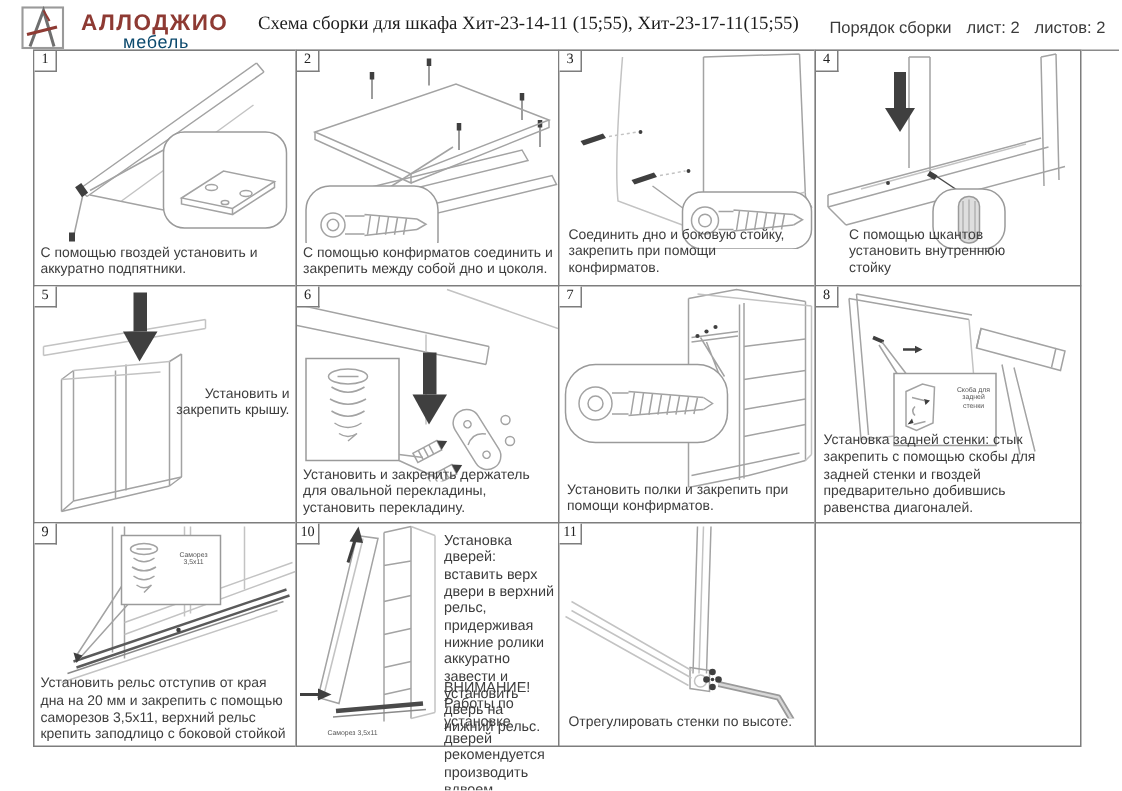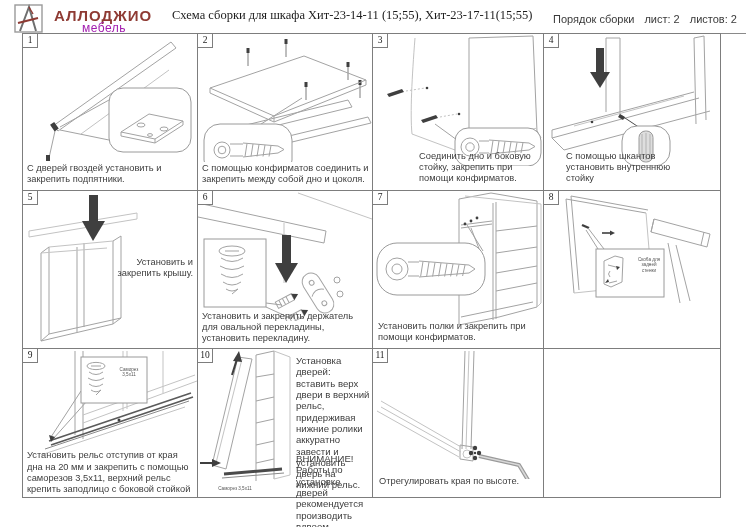--- a/index.html
+++ b/index.html
@@ -2,21 +2,21 @@
 <html><head>
 <meta charset="utf-8">
 <style>
   html,body{margin:0;padding:0;background:#fff;}
   #page{position:relative;width:748px;height:527px;background:#fff;overflow:hidden;
         font-family:"Liberation Sans",sans-serif;color:#3d3d3d;}
   
   #hdr-rule{position:absolute;left:22px;top:33px;width:724px;height:1px;background:#8a8a8a;}
   #logo-box{position:absolute;left:14px;top:4px;width:30px;height:30px;}
   #brand{position:absolute;left:54px;top:7px;font-weight:bold;font-size:15px;letter-spacing:1px;color:#8e3a33;}
-  #brand-sub{position:absolute;left:82px;top:21px;font-size:12px;color:#a21caf;letter-spacing:.5px;}
+  #brand-sub{position:absolute;left:82px;top:21px;font-size:12px;color:#0c4a6e;letter-spacing:.5px;}
   .title-line{position:absolute;left:172px;font-family:"Liberation Serif",serif;font-size:12.5px;color:#1c1c1c;white-space:nowrap;}
   #title1{top:8px;} #title2{top:21px;}
   #order-info{position:absolute;left:538px;top:13px;font-size:11px;color:#3a3a3a;white-space:nowrap;padding-left:15px;}
   #order-info b{font-weight:normal;}
   .sp{display:inline-block;width:10px;}
   
   .cell{position:absolute;border:1px solid #7d7d7d;background:#fff;box-sizing:border-box;}
   .numbox{position:absolute;top:0;left:0;width:14px;height:13px;border-right:1px solid #7d7d7d;
           border-bottom:1px solid #7d7d7d;font-family:"Liberation Serif",serif;font-size:9.5px;
           color:#222;text-align:center;line-height:13px;background:#fff;z-index:3;}
@@ -61,21 +61,21 @@
       <path class="ln" d="M37,93 L86,66 M37,96 L86,106"></path>
       <rect class="callout" x="86" y="54" width="82" height="64" rx="14"></rect>
       <g>
         <path class="ln" d="M98,98 L126,80 L160,87 L132,105 Z"></path>
         <path class="ln" d="M98,98 L98,102 L132,109 L132,105 M160,87 L160,91 L132,109"></path>
         <ellipse class="ln" cx="118" cy="91" rx="4" ry="2"></ellipse>
         <ellipse class="ln" cx="141" cy="95" rx="4" ry="2"></ellipse>
         <ellipse class="ln" cx="127" cy="101" rx="2.5" ry="1.4"></ellipse>
       </g>
     </svg>
-    <div class="cap" style="left:4px;right:4px;bottom:5px;">С дверей гвоздей установить и закрепить подпятники.</div>
+    <div class="cap" style="left:4px;right:4px;bottom:5px;">С помощью гвоздей установить и аккуратно подпятники.</div>
   </div>
 
   <div class="cell" style="left:197px;top:33px;width:176px;height:158px;">
     <div class="numbox">2</div>
     <svg width="174" height="128" viewBox="0 0 174 128">
       <g>
         <g stroke="#7d7d7d">
             <path d="M50,18 v14 M88,9 v14 M150,32 v14 M162,50 v14 M108,52 v14"></path>
           </g>
         <rect class="dk" x="48.5" y="14" width="3" height="5"></rect>
@@ -125,21 +125,21 @@
       <path class="ln" d="M62,90 L84,106"></path>
       <rect class="callout" x="82" y="94" width="86" height="38" rx="13"></rect>
       <g>
         <circle class="ln" cx="97" cy="113" r="9"></circle>
           <circle class="ln" cx="97" cy="113" r="4.2"></circle>
         <path class="ln" d="M106,107 h10 M106,119 h10 M116,106 L156,109 M116,120 L156,116"></path>
         <path class="ln" d="M120,106.5 l-2,13 M126,107 l-2,12.5 M132,107.5 l-2,12 M138,108 l-2,11.5 M144,108.5 l-2,11 M150,108.5 l-2,10.5"></path>
         <path class="ln" d="M156,109 L162,112.5 L156,116"></path>
       </g>
     </svg>
-    <div class="cap" style="left:6px;right:4px;bottom:6px;margin-left:40px;">Соединить дно и боковую стойку, закрепить при помощи конфирматов.</div>
+    <div class="cap" style="left:6px;right:4px;bottom:6px;">Соединить дно и боковую стойку, закрепить при помощи конфирматов.</div>
   </div>
 
   <div class="cell" style="left:543px;top:33px;width:178px;height:158px;">
     <div class="numbox">4</div>
     <svg width="176" height="132" viewBox="0 0 176 132">
       <g>
         <path class="ln" d="M62,4 L62,78 M76,4 L76,81 M62,4 L76,4"></path>
         <path class="ln" d="M150,4 L152,90 M160,2 L162,86 M150,4 L160,2"></path>
       </g>
       <g>
@@ -270,20 +270,21 @@
       <path class="ln" d="M42,39 L54,58 M44,37 L60,58"></path>
       <rect class="callout" x="52" y="58" width="68" height="48"></rect>
       <g>
         <path class="ln" d="M60,70 l11,-5 l8,2 l-1,24 l-11,5 l-7,-3 z"></path>
         <path class="ln" d="M64,74 l8,2 M73,90 l-8,2"></path>
         <path class="dk" d="M72,75 l4,1 l-3,3 z M65,91 l-4,1 l3,-4 z"></path>
         <path class="ln" d="M66,80 q-3,3 0,6"></path>
       </g>
     </svg>
     <div class="tinylabel" style="left:92px;top:66px;width:26px;">Скоба для задней стенки</div>
+    <div class="cap" style="left:5px;right:4px;bottom:4px;">Установка задней стенки: стык закрепить с помощью скобы для задней стенки и гвоздей предварительно добившись равенства диагоналей.</div>
   </div>
 
   <div class="cell" style="left:22px;top:348px;width:176px;height:150px;">
     <div class="numbox">9</div>
     <svg width="174" height="110" viewBox="0 0 174 110">
       <g>
         <path class="ln" d="M52,2 L52,86 M60,2 L60,90"></path>
         <path class="faint" d="M100,2 L100,62 M104,2 L104,60 M140,2 L140,44"></path>
         <path class="faint" d="M60,66 L172,26 M60,74 L174,32"></path>
       </g>
@@ -354,18 +355,18 @@
         <path d="M106,107 L146,116 L155,131" stroke="#d8d8d8" stroke-width="1.6" fill="none" stroke-linejoin="round"></path>
       </g>
       <g>
         <circle class="dk" cx="98" cy="104" r="2.2"></circle>
           <circle class="dk" cx="106" cy="104" r="2.2"></circle>
         <circle class="dk" cx="102" cy="99" r="2.2"></circle>
           <circle class="dk" cx="102" cy="109" r="2.2"></circle>
         <circle class="dk" cx="102" cy="104" r="1.2"></circle>
       </g>
     </svg>
-    <div class="cap" style="left:6px;bottom:10px;width:160px;">Отрегулировать края по высоте.</div>
+    <div class="cap" style="left:6px;bottom:10px;width:160px;">Отрегулировать стенки по высоте.</div>
   </div>
 
   <div class="cell" style="left:543px;top:348px;width:178px;height:150px;"></div>
 
 </div>
 
 </body></html>

